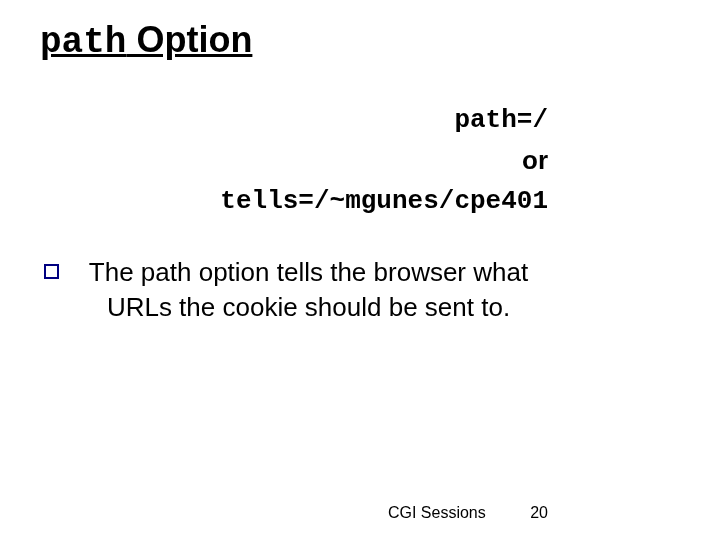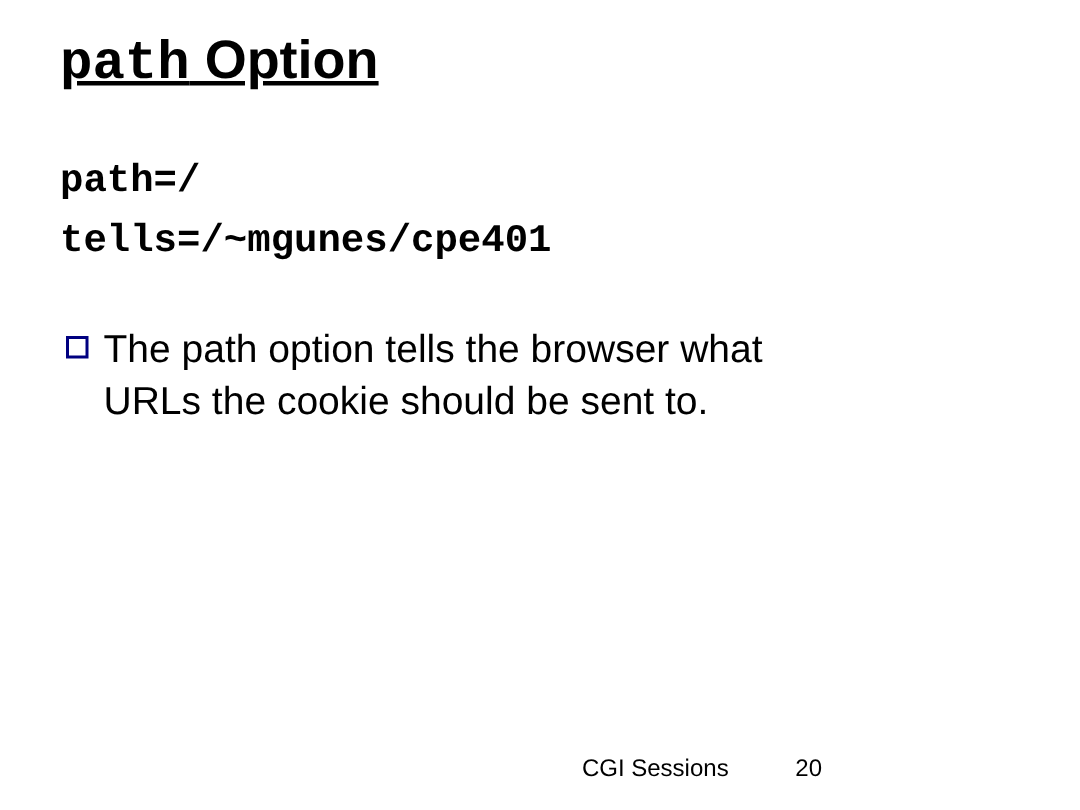--- a/index.html
+++ b/index.html
@@ -25,21 +25,21 @@
     font-weight: bold;
     text-decoration: underline;
     margin: 0 0 36px 0;
     line-height: 1.2;
   }
   .title .mono {
     font-family: "Courier New", Courier, monospace;
     font-weight: bold;
   }
   .code-block {
-    text-align: left;
+    text-align: right;
     font-size: 26px;
     font-weight: bold;
     line-height: 1.55;
     margin-bottom: 34px;
   }
   .code-block .mono {
     font-family: "Courier New", Courier, monospace;
     font-weight: bold;
   }
   .bullet-row {
@@ -53,20 +53,21 @@
     width: 15px;
     height: 15px;
     border: 2px solid #000080;
     flex: 0 0 auto;
     margin-top: 9px;
     margin-right: 10px;
     box-sizing: border-box;
   }
   .bullet-text {
     flex: 1 1 auto;
+    text-align: center;
   }
   .footer {
     position: absolute;
     bottom: 18px;
     right: 40px;
     font-size: 16px;
     font-family: "Comic Sans MS", "Comic Sans", cursive, sans-serif;
   }
   .footer .label {
     margin-right: 40px;
@@ -77,20 +78,21 @@
 <body>
 
 <div class="slide">
 
   <h1 class="title">
     <span class="mono">path</span><span> Option</span>
   </h1>
 
   <div class="code-block">
     <div class="mono">path=/</div>
+    <div>or</div>
     <div class="mono">tells=/~mgunes/cpe401</div>
   </div>
 
   <div class="bullet-row">
     <span class="bullet-box"></span>
     <span class="bullet-text">The path option tells the browser what URLs the cookie should be sent to.</span>
   </div>
 
   <div class="footer">
     <span class="label">CGI Sessions</span>

